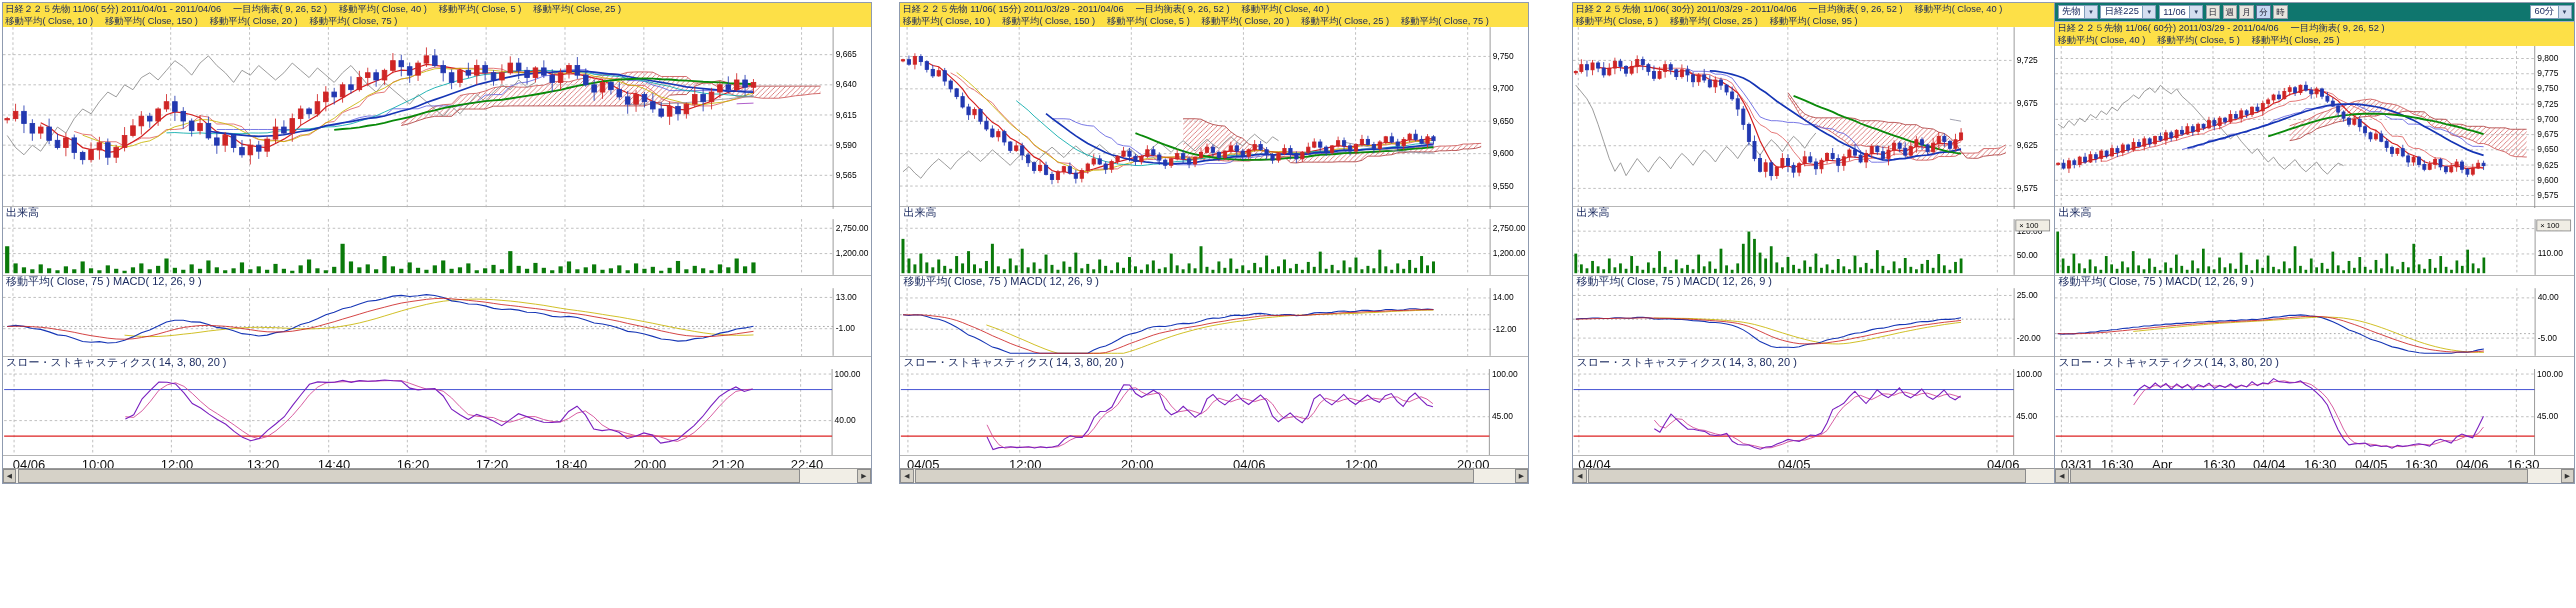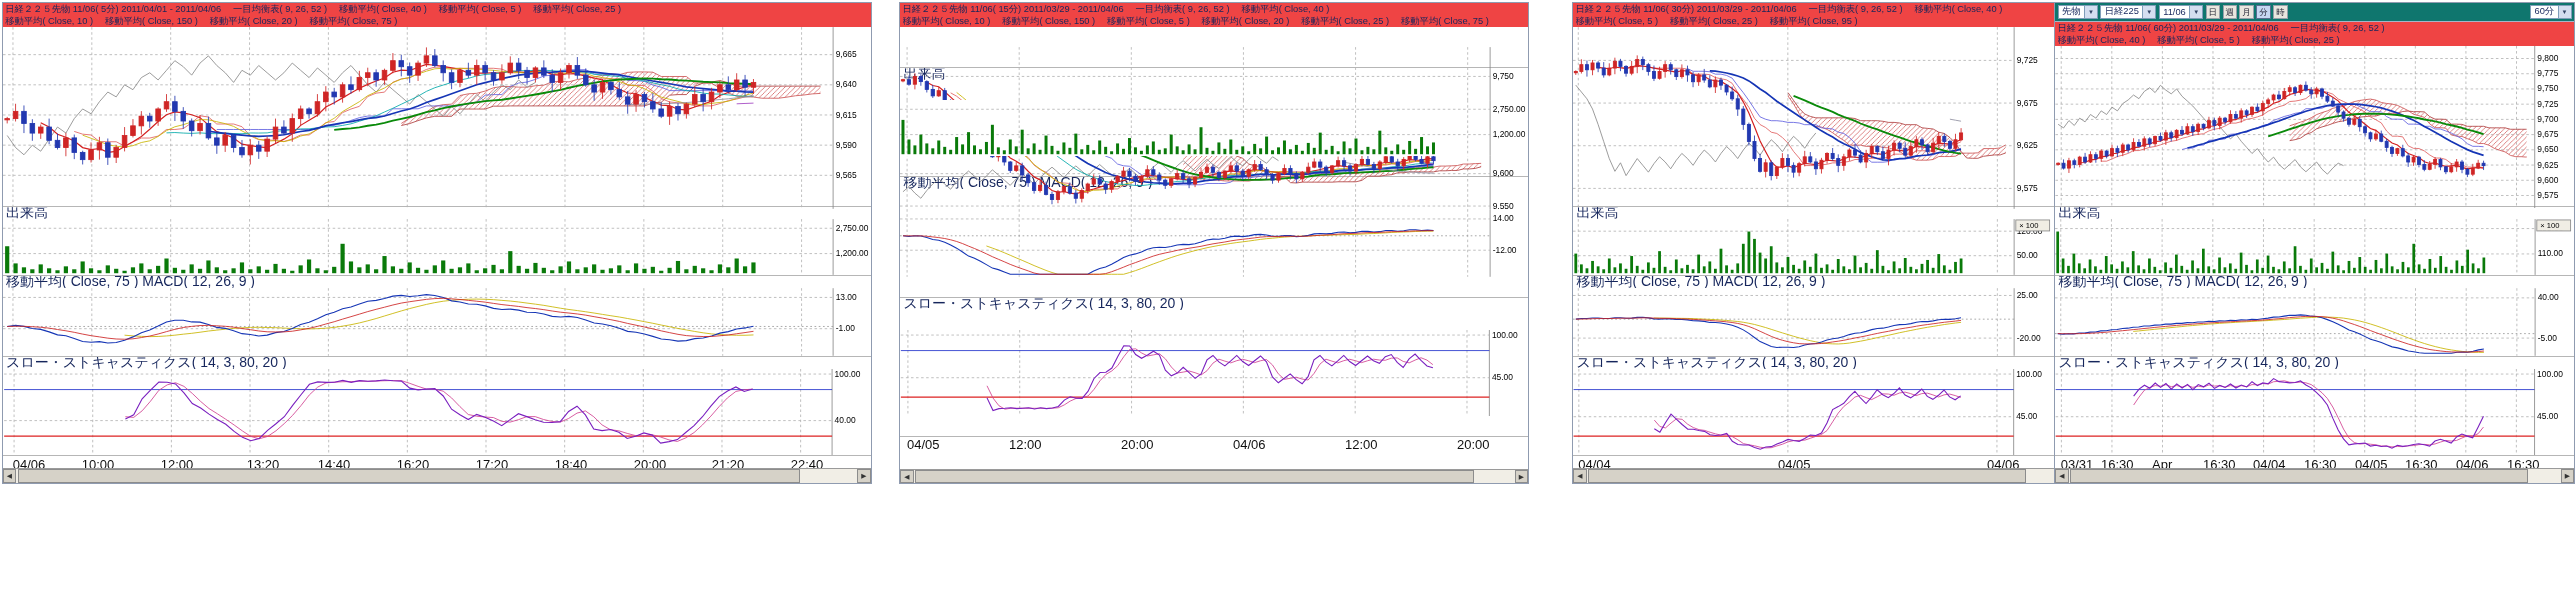--- a/index.html
+++ b/index.html
@@ -1,30 +1,30 @@
 <!DOCTYPE html>
 <html style="font-size:13.5px"><head>
 <meta charset="utf-8">
 <style>
   html,body{margin:0;padding:0;}
   body{width:2576px;height:609px;position:relative;background:#ffffff;font-family:"Liberation Sans","DejaVu Sans",sans-serif;overflow:hidden;}
   .panel{position:absolute;top:1.7px;height:482px;background:#fff;border:0.8px solid #8f9bb0;display:flex;flex-direction:column;box-sizing:border-box;}
   #p0{left:1.7px;width:870px;}
-  #p1{left:899px;width:630px;gap:20px;}
+  #p1{left:899px;width:630px;}
   #p2{left:1572px;width:500px;}
   #p3{left:2054px;width:521px;}
-  .hdr{background:#ef4444;color:#16265c;font-size:9.3px;line-height:12px;height:24px;padding:0 2.5px;overflow:hidden;white-space:nowrap;flex:0 0 auto;}
+  .hdr{background:#fde047;color:#16265c;font-size:9.3px;line-height:12px;height:24px;padding:0 2.5px;overflow:hidden;white-space:nowrap;flex:0 0 auto;}
   .hdr div{overflow:hidden;white-space:nowrap;}
   .toolbar{flex:0 0 auto;height:18.6px;background:#0f766e;border-bottom:0.8px solid #a8b4c8;display:flex;align-items:center;gap:2.5px;padding:0 2.5px;font-size:9.3px;color:#16265c;}
   .combo{background:#fff;border:0.8px solid #7f9db9;height:14.4px;display:flex;align-items:center;padding-left:3.4px;box-sizing:border-box;}
   .combo .arr{width:12px;height:12.7px;background:#d4def0;border-left:0.8px solid #7f9db9;text-align:center;font-size:6px;line-height:12.7px;color:#334466;margin-left:3.4px;}
   .pbtn{height:14.4px;min-width:14.4px;background:#e9e6de;border:0.8px solid #98a0aa;font-size:8.5px;line-height:12.7px;text-align:center;padding:0 1.7px;box-sizing:border-box;color:#223;}
   .pbtn.active{background:#c6d7f2;border-color:#5a6d90;}
   .spacer{flex:1;}
-  .seclabel{flex:0 0 auto;font-size:14px;color:#16265c;height:12px;line-height:11px;padding-left:3.4px;border-top:0.8px solid #b6b6b6;background:#fff;white-space:nowrap;overflow:hidden;}
+  .seclabel{flex:0 0 auto;font-size:11px;color:#16265c;height:12px;line-height:11px;padding-left:3.4px;border-top:0.8px solid #b6b6b6;background:#fff;white-space:nowrap;overflow:hidden;}
   .chart{position:relative;background:#fff;flex:0 0 auto;}
   .chart.price{flex:1 1 auto;min-height:0;}
   .chart.vol{height:56px;}
   .chart.macd{height:68px;text-align:right;}
   .chart.stoch{height:86px;}
   .chart svg{position:absolute;left:0;top:0;}
   .xlabels{flex:0 0 auto;position:relative;height:12px;font-size:13px;color:#101010;border-top:0.8px solid #b6b6b6;overflow:hidden;}
   .xlabels span{position:absolute;top:0.8px;white-space:nowrap;}
   .scrollbar{flex:0 0 auto;height:13.5px;background:#e9e5dd;border-top:0.8px solid #9a9a9a;display:flex;align-items:stretch;}
   .sb-btn{width:13.5px;background:#d6d2c8;border:0.8px solid #8c8c8c;font-size:6.8px;line-height:11px;text-align:center;color:#333;box-sizing:border-box;}

